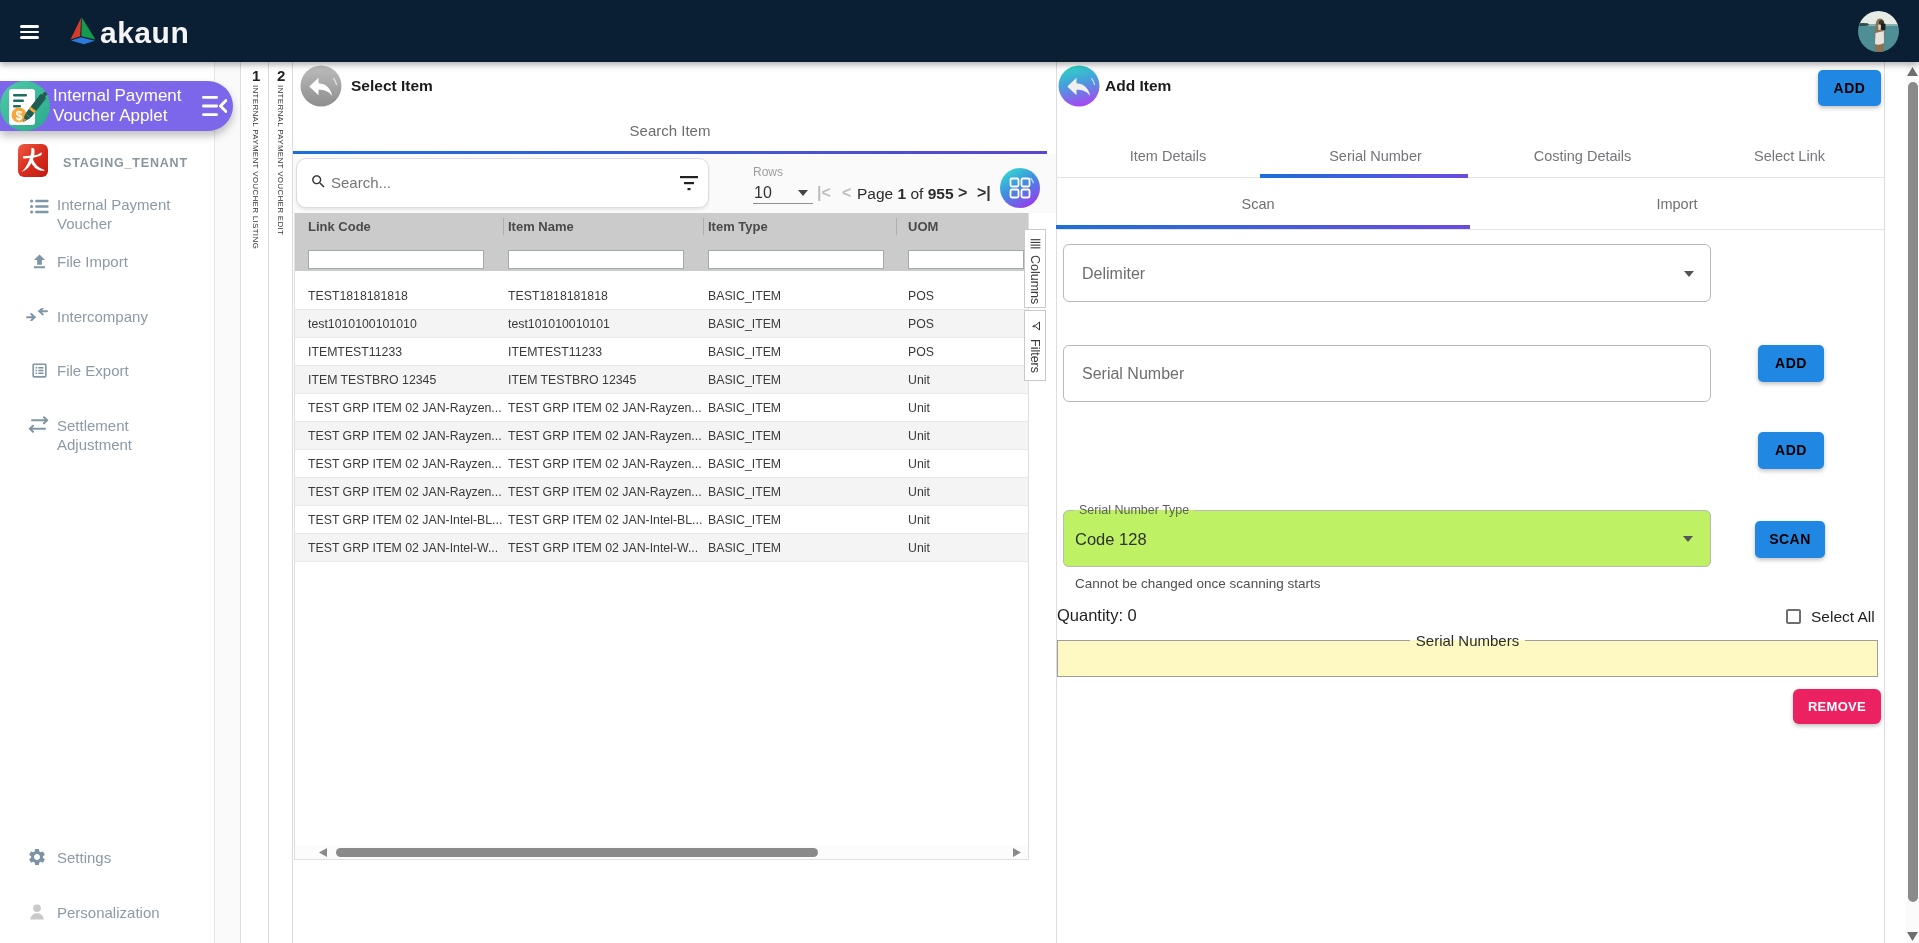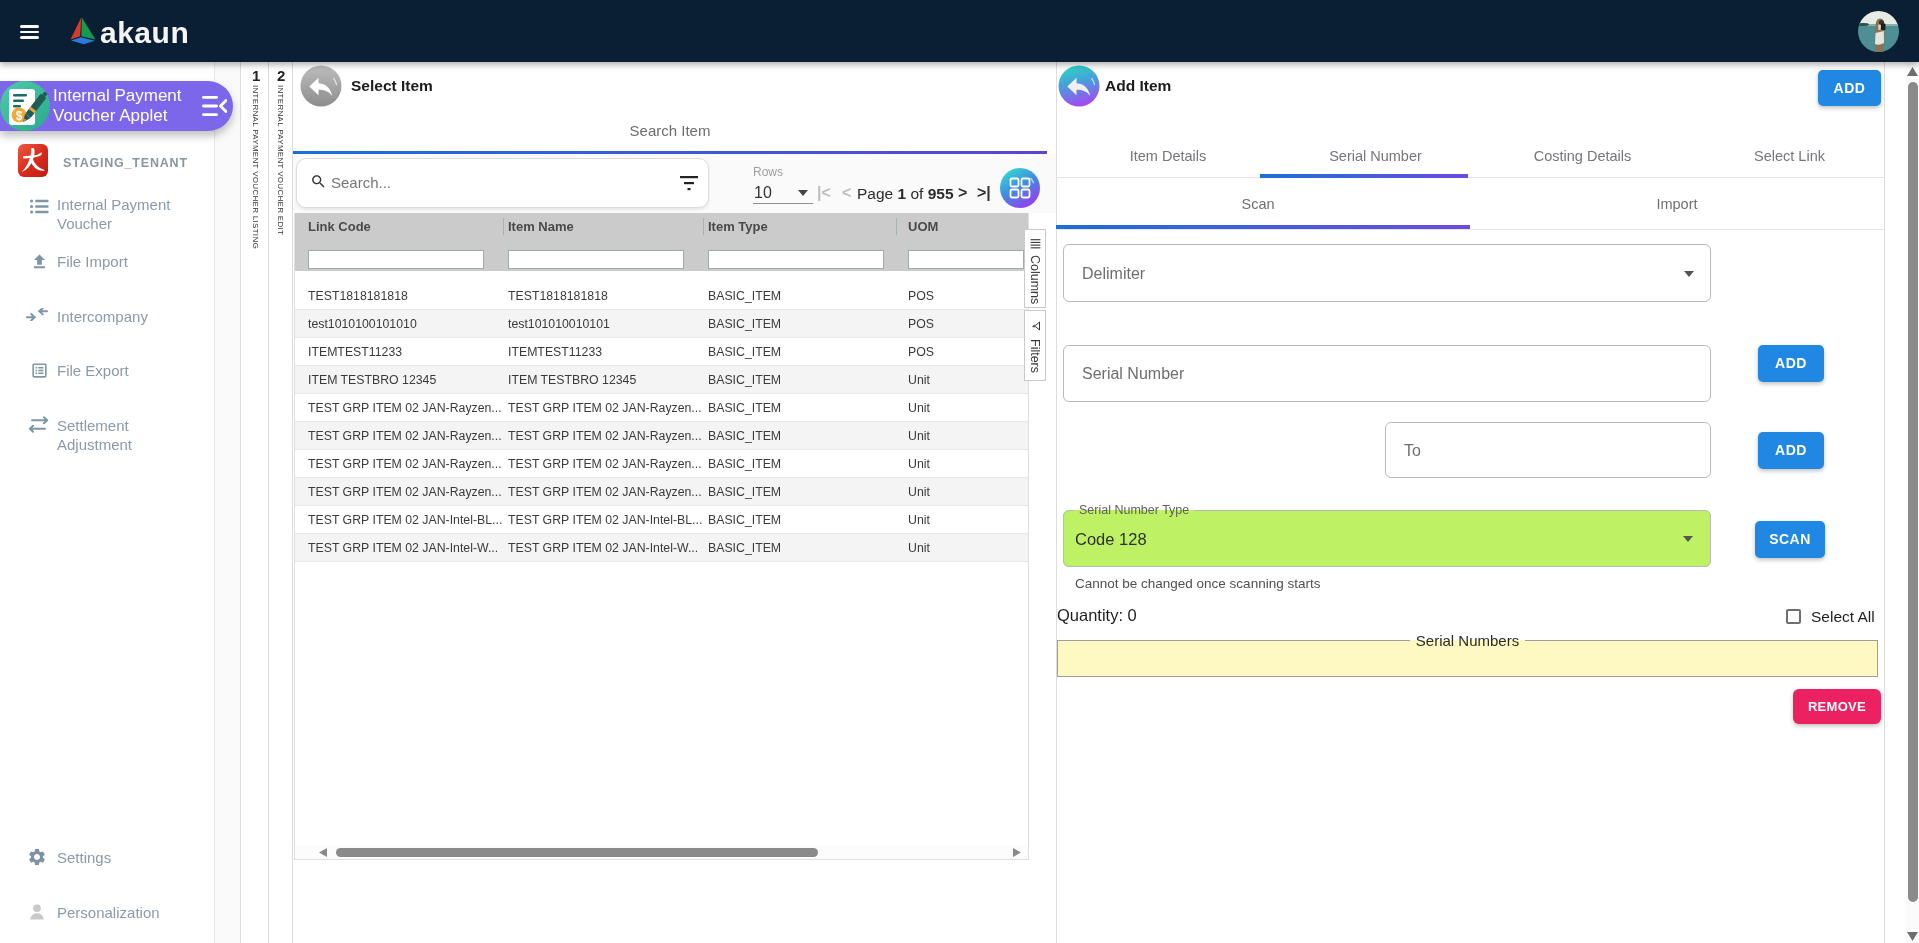--- a/index.html
+++ b/index.html
@@ -31,21 +31,21 @@
 .finput { position:absolute; top:10px; height:19px; background:#fff; border:1px solid #9fabab; }
 .trow { position:absolute; left:0; width:733px; height:28px; border-bottom:1px solid #e8e8e8; font-size:12.3px; color:#3a3a3a; }
 .trow div { position:absolute; top:0; height:28px; line-height:28px; overflow:hidden; white-space:nowrap; }
 
 #rpanel { left:1056px; top:62px; width:829px; height:881px; background:#fff; border-left:1px solid #ddd; border-right:1px solid #ddd; }
 .rtab { position:absolute; top:135px; height:42px; line-height:42px; text-align:center; font-size:14.5px; color:#75757a;margin-left:8px; }
 .stab { position:absolute; top:183px; height:42px; line-height:42px; text-align:center; font-size:14.5px; color:#6f6f6f; }
 .grad { background:linear-gradient(90deg,#1b6fd8,#6b4be0); }
 .obox { position:absolute; border:1px solid #b9b9b9; border-radius:6px; background:#fff; }
 .olabel { position:absolute; left:18px; font-size:16px; color:#6e6e6e; }
-.bluebtn { position:absolute; background:#2087e2; border-radius:5px; color:#ffffff; font-weight:bold; text-align:center; box-shadow:0 2px 4px rgba(0,0,0,.25); }
+.bluebtn { position:absolute; background:#2087e2; border-radius:5px; color:#000000; font-weight:bold; text-align:center; box-shadow:0 2px 4px rgba(0,0,0,.25); }
 .caret { position:absolute; width:0; height:0; border-left:5.5px solid transparent; border-right:5.5px solid transparent; border-top:6px solid #555; }
 </style>
 </head>
 <body>
 <div id="page">
 <div class="abs" id="topbar">
   <div class="hbar" style="top:25px"></div>
   <div class="hbar" style="top:30.5px"></div>
   <div class="hbar" style="top:36px"></div>
   <svg class="abs" style="left:70px;top:17px" width="27" height="28" viewBox="0 0 27 28">
@@ -366,23 +366,20 @@
 <div class="abs" style="left:1056px;top:229px;width:829px;border-top:1px solid #e4e4e4"></div>
 <div class="abs grad" style="left:1056px;top:225px;width:414px;height:4px"></div>
 <div class="abs obox" style="left:1063px;top:244px;width:648px;height:58px">
   <div class="olabel" style="top:20px">Delimiter</div>
   <div class="caret" style="left:620px;top:26px"></div>
 </div>
 <div class="abs obox" style="left:1063px;top:345px;width:648px;height:57px">
   <div class="olabel" style="top:19px">Serial Number</div>
 </div>
 <div class="abs bluebtn" style="left:1758px;top:345px;width:66px;height:37px;line-height:37px;font-size:14px;letter-spacing:.5px">ADD</div>
-<div class="abs obox" style="left:1385px;top:422px;width:326px;height:56px">
-  <div class="olabel" style="top:19px">To</div>
-</div>
 <div class="abs bluebtn" style="left:1758px;top:432px;width:66px;height:37px;line-height:37px;font-size:14px;letter-spacing:.5px">ADD</div>
 <fieldset class="abs" style="left:1063px;top:503px;width:648px;height:64px;border:1px solid #b9b9b9;border-radius:6px;background:#bef264">
   <legend style="margin-left:10px;padding:0 5px;font-size:12.5px;color:#5f5f5f">Serial Number Type</legend>
 </fieldset>
 <div class="abs" style="left:1075px;top:530px;font-size:16.5px;color:#2f2f2f">Code 128</div>
 <div class="abs caret" style="left:1683px;top:536px"></div>
 <div class="abs bluebtn" style="left:1755px;top:521px;width:70px;height:37px;line-height:37px;font-size:14px;letter-spacing:.5px">SCAN</div>
 <div class="abs" style="left:1075px;top:576px;font-size:13.5px;color:#4f4f4f">Cannot be changed once scanning starts</div>
 <div class="abs" style="left:1057px;top:606px;font-size:16.5px;color:#1f1f1f">Quantity: 0</div>
 <div class="abs" style="left:1786px;top:609px;width:15px;height:15px;border:2px solid #6f6f6f;border-radius:2px"></div>

